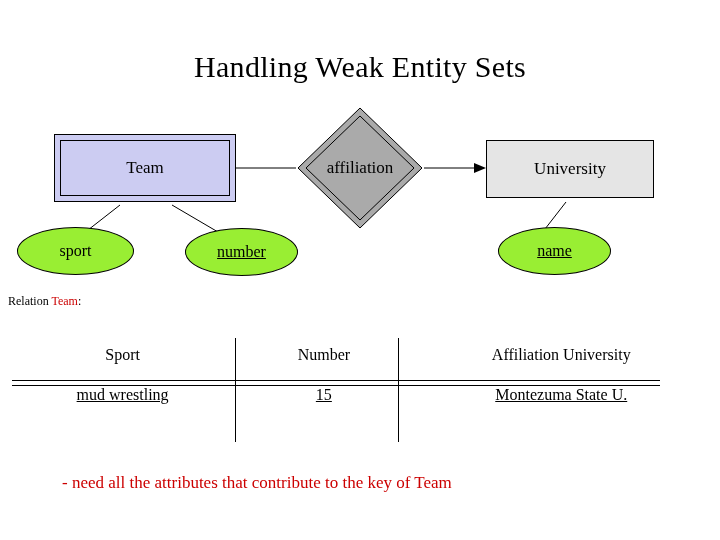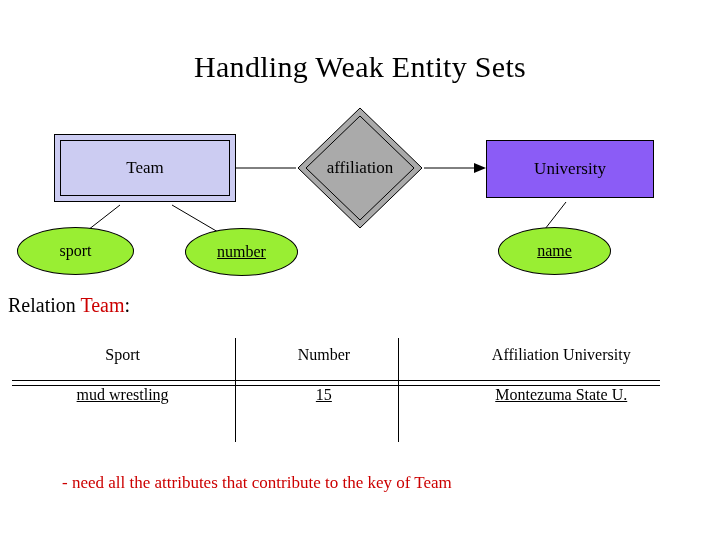--- a/index.html
+++ b/index.html
@@ -32,21 +32,21 @@
     font-size: 30px;
     font-family: "Liberation Serif", serif;
     color: #000000;
     letter-spacing: 0.3px;
   }
 
   
   .er-box {
     position: absolute;
     box-sizing: border-box;
-    background: #8b5cf6;
+    background: #e5e5e5;
     border: 1px solid #000000;
     display: flex;
     align-items: center;
     justify-content: center;
     font-size: 17px;
     color: #000000;
   }
   .er-box-double {
     position: absolute;
     box-sizing: border-box;
@@ -100,21 +100,21 @@
     width: 720px;
     height: 540px;
     pointer-events: none;
   }
 
   
   .relation-label {
     position: absolute;
     left: 8px;
     top: 294px;
-    font-size: 20px;
+    font-size: 12px;
     color: #000000;
   }
   .relation-label .red {
     color: #cc0000;
   }
 
   .tbl {
     position: absolute;
     left: 10px;
     top: 340px;

